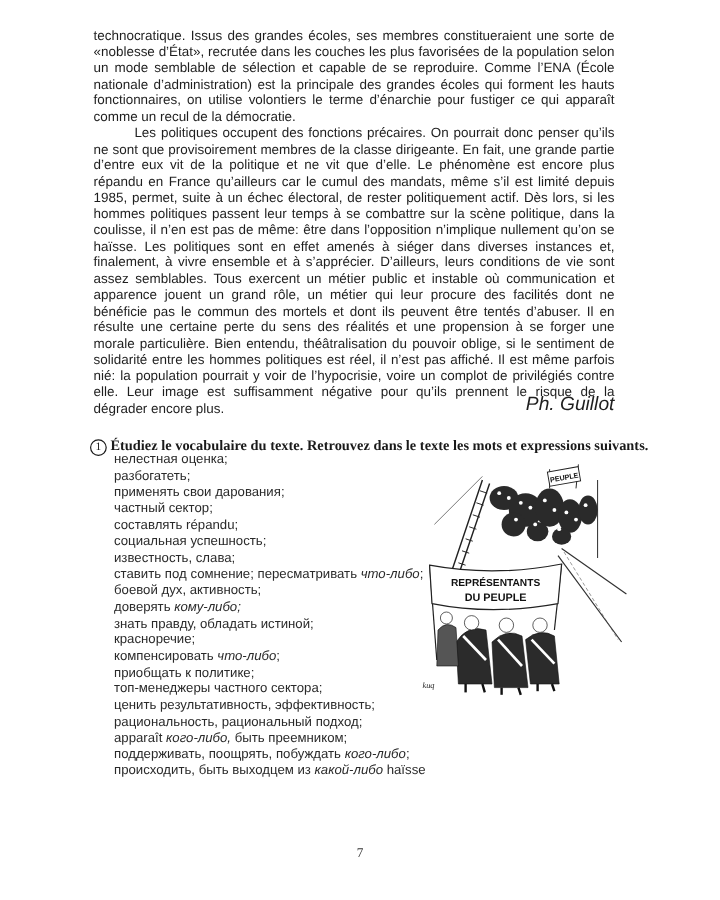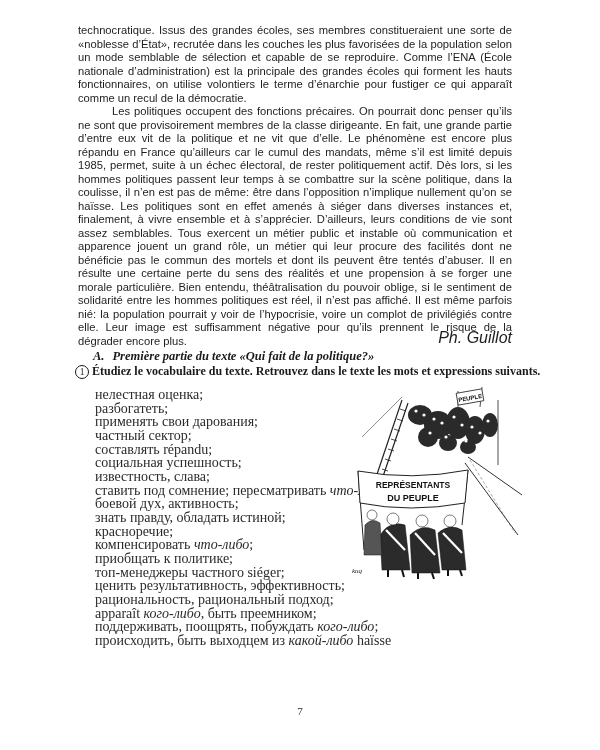--- a/index.html
+++ b/index.html
@@ -23,22 +23,22 @@
     .section-heading .letter { margin-right: 8px; }
     .instruction {
       position: absolute; left: 75px; top: 364px; width: 460px; white-space: nowrap;
       font-family: "Liberation Serif", serif; font-size: 12px; font-weight: bold; color: #1a1a1a;
     }
     .circled {
       display: inline-block; width: 12px; height: 12px; border: 1px solid #1a1a1a; border-radius: 50%;
       font-size: 9.5px; line-height: 12px; text-align: center; font-weight: normal; margin-right: 3px; vertical-align: 0px;
     }
     .vocab-list {
-      position: absolute; left: 95px; top: 388px; margin: 0; padding: 0; list-style: none;
-      font-family: Liberation Serif, serif; font-size: 14px; line-height: 13.65px; color: #2a2a2a;
+      position: absolute; left: 95px; top: 377px; margin: 0; padding: 0; list-style: none;
+      font-family: Liberation Sans, sans-serif; font-size: 11px; line-height: 13.65px; color: #2a2a2a;
     }
     .vocab-list li { white-space: nowrap; }
     .vocab-list em { font-style: italic; }
     .cartoon { position: absolute; left: 350px; top: 385px; width: 180px; height: 195px; }
     .page-number {
       position: absolute; left: 0; top: 705px; width: 600px; text-align: center;
       font-family: "Liberation Serif", serif; font-size: 11px; color: #333;
     }
   </style>
 </head>
@@ -46,43 +46,41 @@
 
 <div class="page">
 
   <div class="body-text">
     <p>technocratique. Issus des grandes écoles, ses membres constitueraient une sorte de «noblesse d’État», recrutée dans les couches les plus favorisées de la population selon un mode semblable de sélection et capable de se reproduire. Comme l’ENA (École nationale d’administration) est la principale des grandes écoles qui forment les hauts fonctionnaires, on utilise volontiers le terme d’énarchie pour fustiger ce qui apparaît comme un recul de la démocratie.</p>
     <p class="indent">Les politiques occupent des fonctions précaires. On pourrait donc penser qu’ils ne sont que provisoirement membres de la classe dirigeante. En fait, une grande partie d’entre eux vit de la politique et ne vit que d’elle. Le phénomène est encore plus répandu en France qu’ailleurs car le cumul des mandats, même s’il est limité depuis 1985, permet, suite à un échec électoral, de rester politiquement actif. Dès lors, si les hommes politiques passent leur temps à se combattre sur la scène politique, dans la coulisse, il n’en est pas de même: être dans l’opposition n’implique nullement qu’on se haïsse. Les politiques sont en effet amenés à siéger dans diverses instances et, finalement, à vivre ensemble et à s’apprécier. D’ailleurs, leurs conditions de vie sont assez semblables. Tous exercent un métier public et instable où communication et apparence jouent un grand rôle, un métier qui leur procure des facilités dont ne bénéficie pas le commun des mortels et dont ils peuvent être tentés d’abuser. Il en résulte une certaine perte du sens des réalités et une propension à se forger une morale particulière. Bien entendu, théâtralisation du pouvoir oblige, si le sentiment de solidarité entre les hommes politiques est réel, il n’est pas affiché. Il est même parfois nié: la population pourrait y voir de l’hypocrisie, voire un complot de privilégiés contre elle. Leur image est suffisamment négative pour qu’ils prennent le risque de la dégrader encore plus.</p>
   </div>
 
   <div class="author">Ph. Guillot</div>
 
-  <div class="section-heading">
-    <span class="letter">A.</span><span>Première partie du texte «Qui fait de la politique?»</span>
-  </div>
 
   <div class="instruction">
     <span class="circled">1</span><span>Étudiez le vocabulaire du texte. Retrouvez dans le texte les mots et expressions suivants.</span>
   </div>
 
   <ul class="vocab-list">
     <li><span>нелестная оценка;</span></li>
     <li><span>разбогатеть;</span></li>
     <li><span>применять свои дарования;</span></li>
     <li><span>частный сектор;</span></li>
     <li><span>составлять répandu;</span></li>
     <li><span>социальная успешность;</span></li>
     <li><span>известность, слава;</span></li>
     <li><span>ставить под сомнение; пересматривать </span><em>что-либо</em><span>;</span></li>
     <li><span>боевой дух, активность;</span></li>
+    <li><span>доверять </span><em>кому-либо;</em></li>
     <li><span>знать правду, обладать истиной;</span></li>
     <li><span>красноречие;</span></li>
     <li><span>компенсировать </span><em>что-либо</em><span>;</span></li>
     <li><span>приобщать к политике;</span></li>
-    <li><span>топ-менеджеры частного siéger;</span></li>
+    <li><span>топ-менеджеры частного сектора;</span></li>
     <li><span>ценить результативность, эффективность;</span></li>
     <li><span>рациональность, рациональный подход;</span></li>
     <li><span>apparaît </span><em>кого-либо,</em><span> быть преемником;</span></li>
     <li><span>поддерживать, поощрять, побуждать </span><em>кого-либо</em><span>;</span></li>
     <li><span>происходить, быть выходцем из </span><em>какой-либо</em><span> haïsse</span></li>
   </ul>
 
   <svg class="cartoon" viewBox="0 0 180 195" xmlns="http://www.w3.org/2000/svg">
 
     <line x1="12" y1="52" x2="52" y2="12" stroke="#444" stroke-width="0.6"></line>

